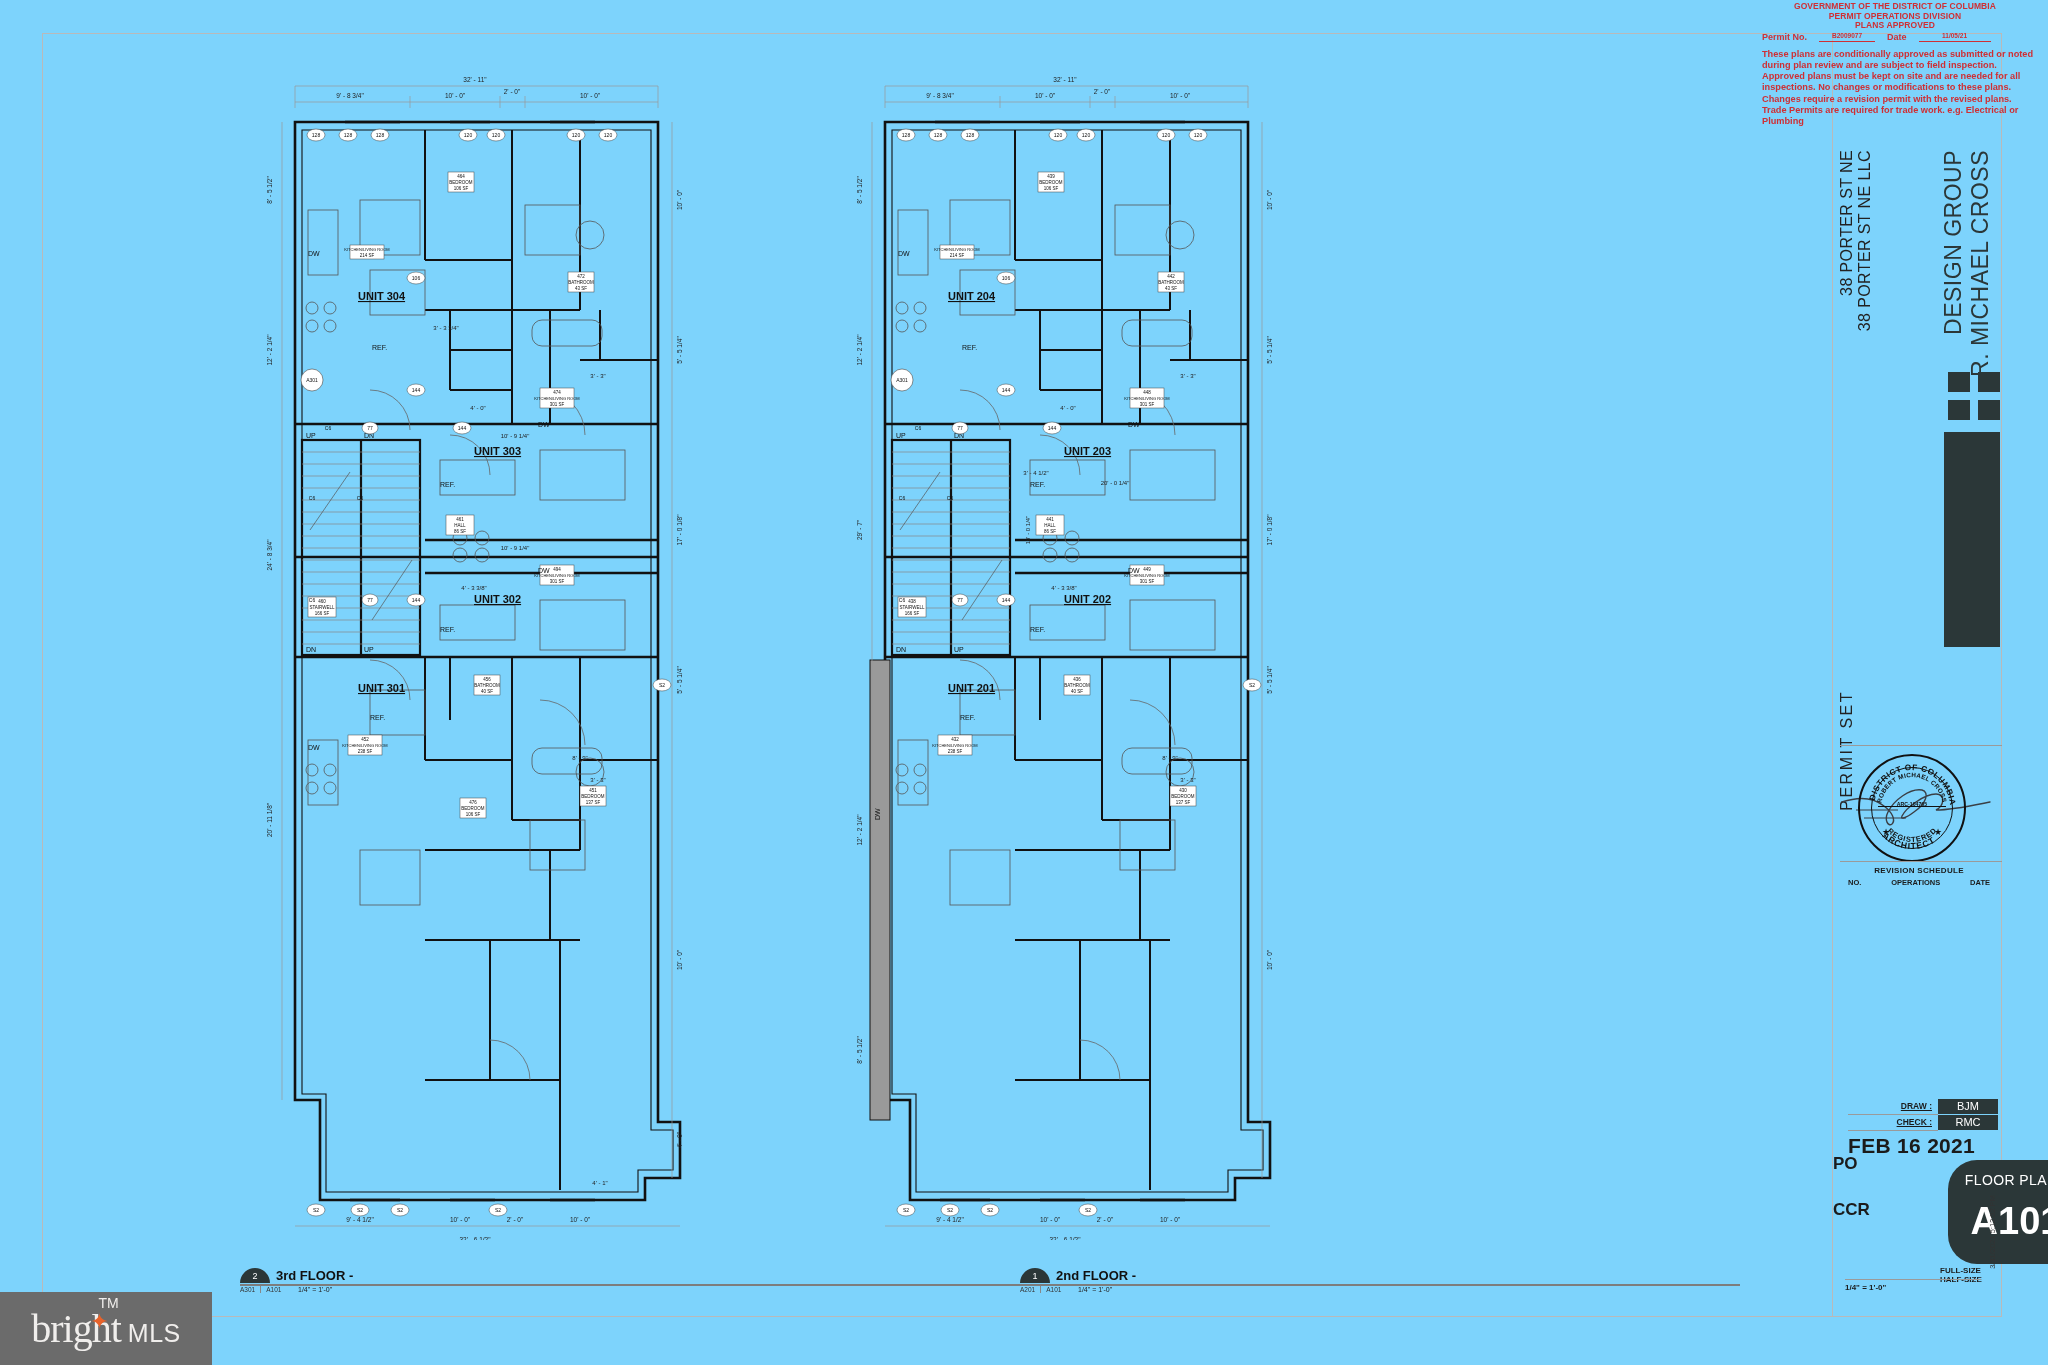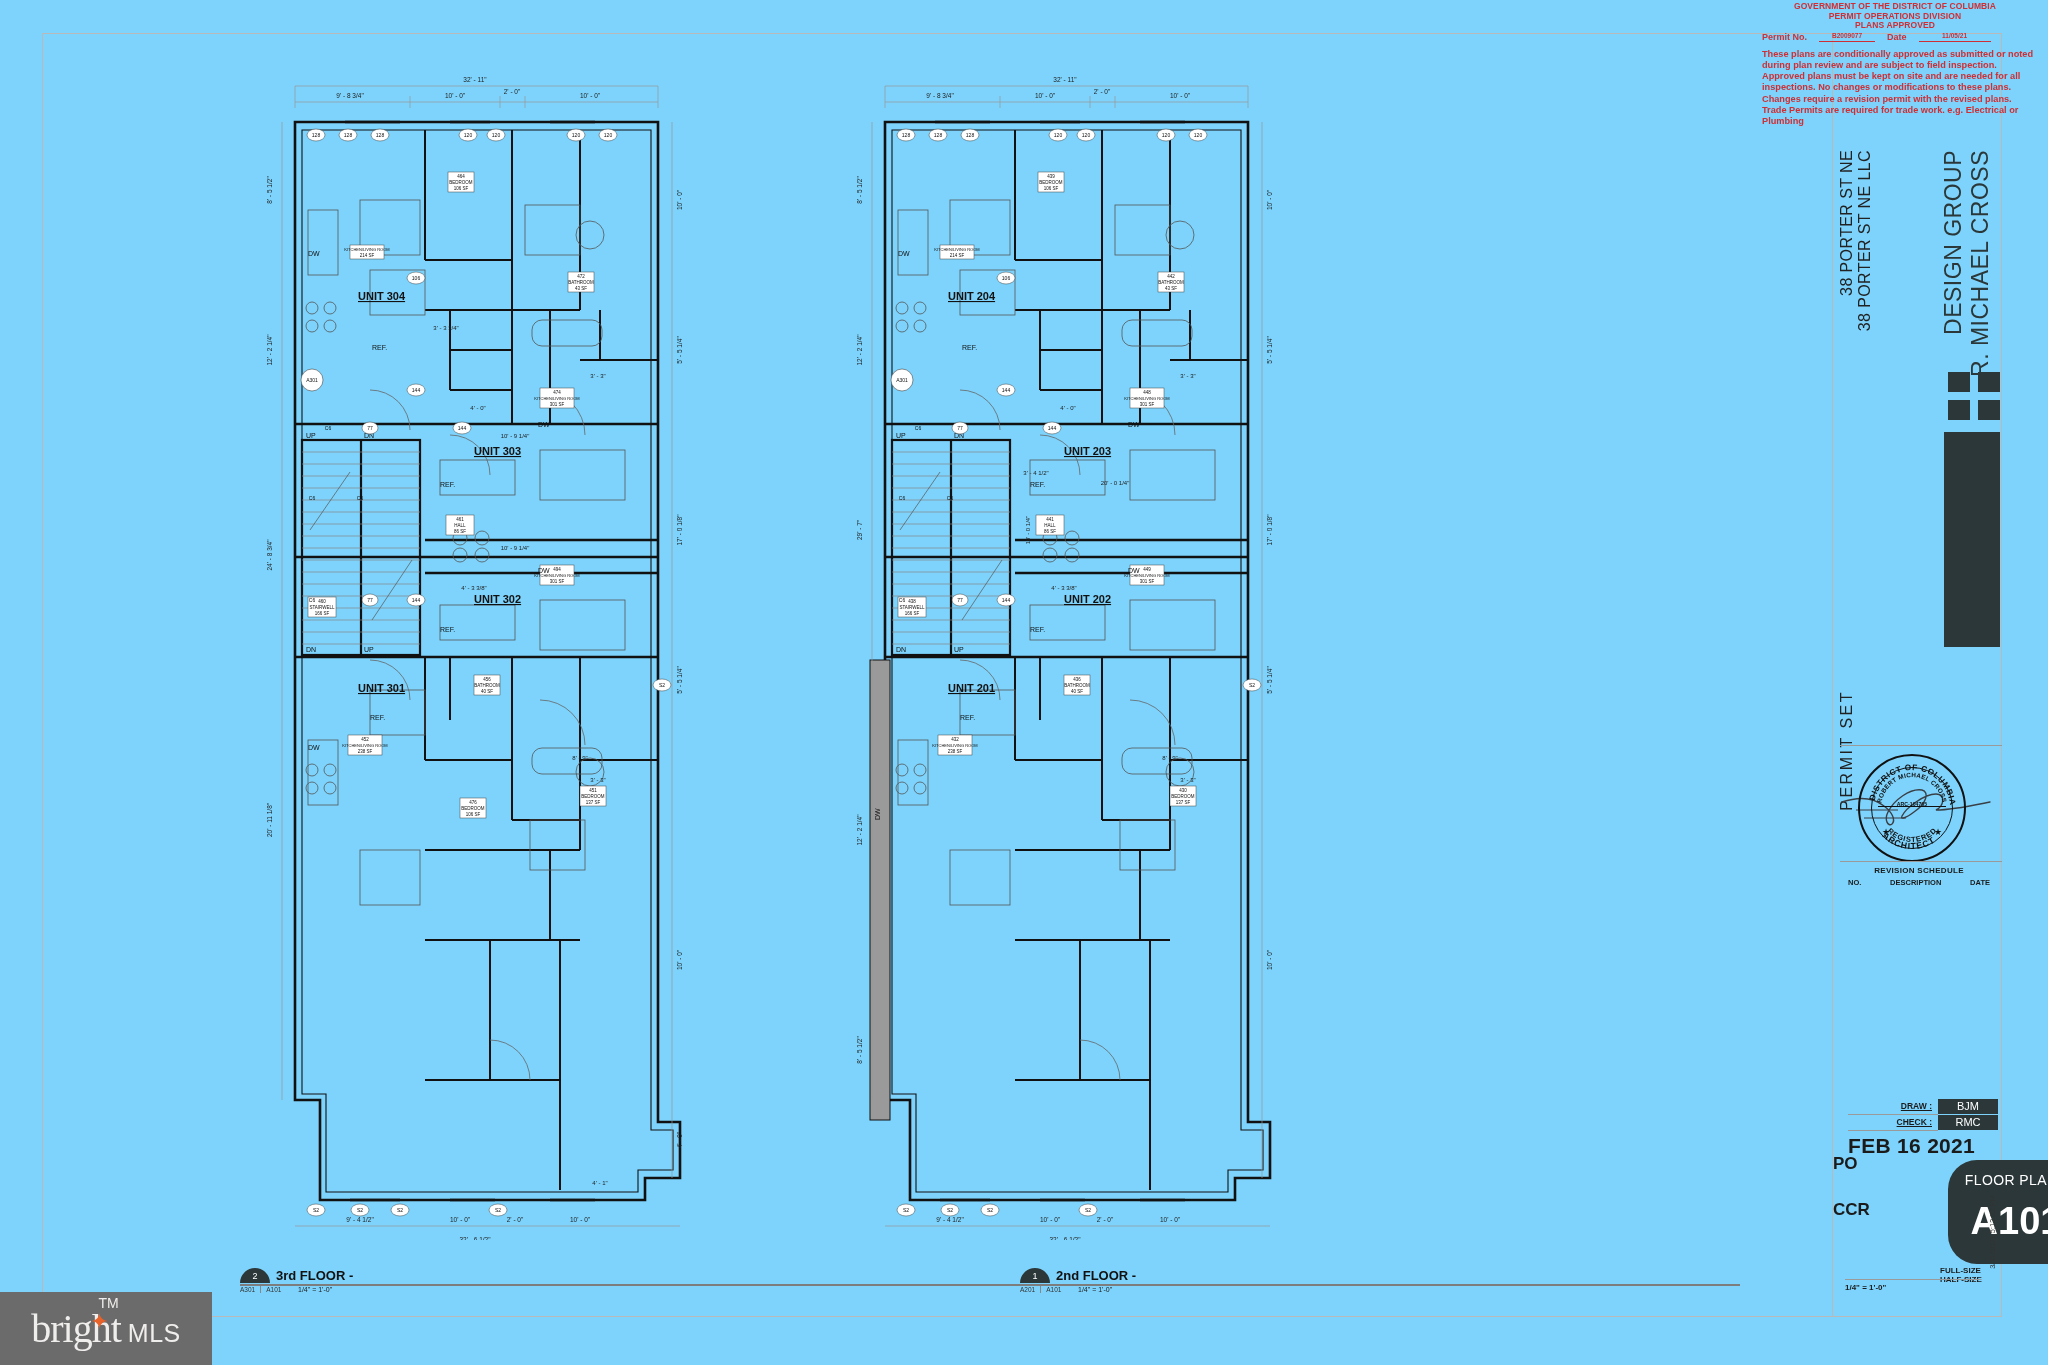--- a/index.html
+++ b/index.html
@@ -298,21 +298,21 @@
       <div class="lic">ARC-104765</div>
     </div>
   </div>
 
   <div class="tb-rule" style="left:1840px; top:861px; width:162px;"></div>
 
   <div id="rev-sched">
     <div class="title">REVISION SCHEDULE</div>
     <div class="cols">
       <span>NO.</span>
-      <span>DESCRIPTION</span>
+      <span>OPERATIONS</span>
       <span>DATE</span>
     </div>
   </div>
 
   <div id="draw-check">
     <div class="row">
       <div class="lab">DRAW :</div>
       <div class="val">BJM</div>
     </div>
     <div class="underline"></div>

